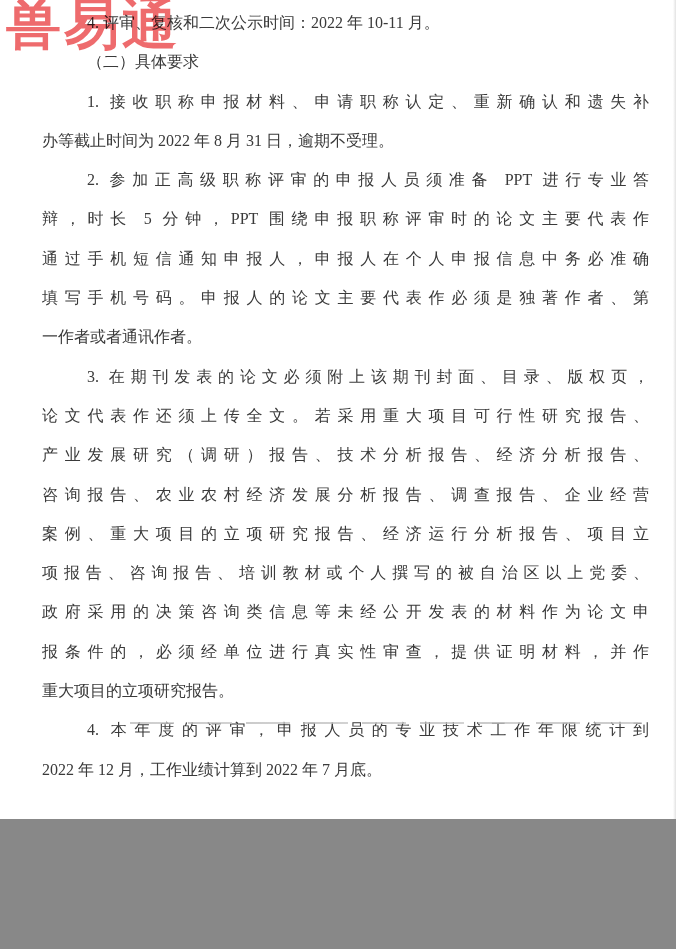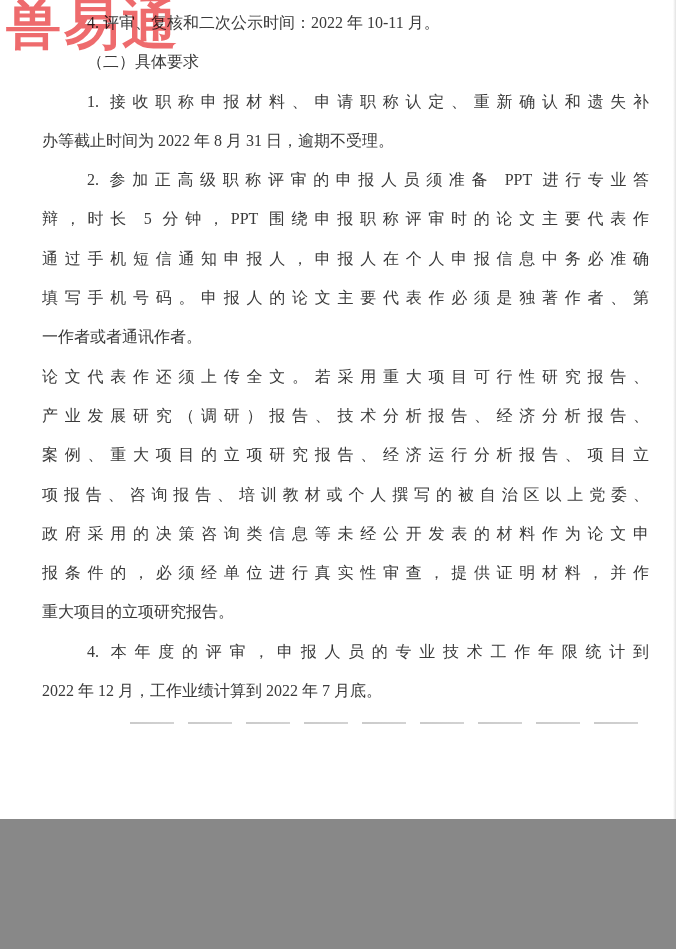--- a/index.html
+++ b/index.html
@@ -84,22 +84,24 @@
   <div class="doc-body">
     <div class="ln indent">4. 评审、复核和二次公示时间：2022 年 10-11 月。</div>
     <div class="ln indent">（二）具体要求</div>
     <div class="ln indent fill">1. 接收职称申报材料、申请职称认定、重新确认和遗失补</div>
     <div class="ln">办等截止时间为 2022 年 8 月 31 日，逾期不受理。</div>
     <div class="ln indent fill">2. 参加正高级职称评审的申报人员须准备 PPT 进行专业答</div>
     <div class="ln fill">辩，时长 5 分钟，PPT 围绕申报职称评审时的论文主要代表作</div>
     <div class="ln fill">通过手机短信通知申报人，申报人在个人申报信息中务必准确</div>
     <div class="ln fill">填写手机号码。申报人的论文主要代表作必须是独著作者、第</div>
     <div class="ln">一作者或者通讯作者。</div>
+    <div class="ln indent fill">3. 在期刊发表的论文必须附上该期刊封面、目录、版权页，</div>
     <div class="ln fill">论文代表作还须上传全文。若采用重大项目可行性研究报告、</div>
     <div class="ln fill">产业发展研究（调研）报告、技术分析报告、经济分析报告、</div>
+    <div class="ln fill">咨询报告、农业农村经济发展分析报告、调查报告、企业经营</div>
     <div class="ln fill">案例、重大项目的立项研究报告、经济运行分析报告、项目立</div>
     <div class="ln fill">项报告、咨询报告、培训教材或个人撰写的被自治区以上党委、</div>
     <div class="ln fill">政府采用的决策咨询类信息等未经公开发表的材料作为论文申</div>
     <div class="ln fill">报条件的，必须经单位进行真实性审查，提供证明材料，并作</div>
     <div class="ln">重大项目的立项研究报告。</div>
     <div class="ln indent fill">4. 本年度的评审，申报人员的专业技术工作年限统计到</div>
     <div class="ln">2022 年 12 月，工作业绩计算到 2022 年 7 月底。</div>
   </div>
 
   <div class="streak"></div>

